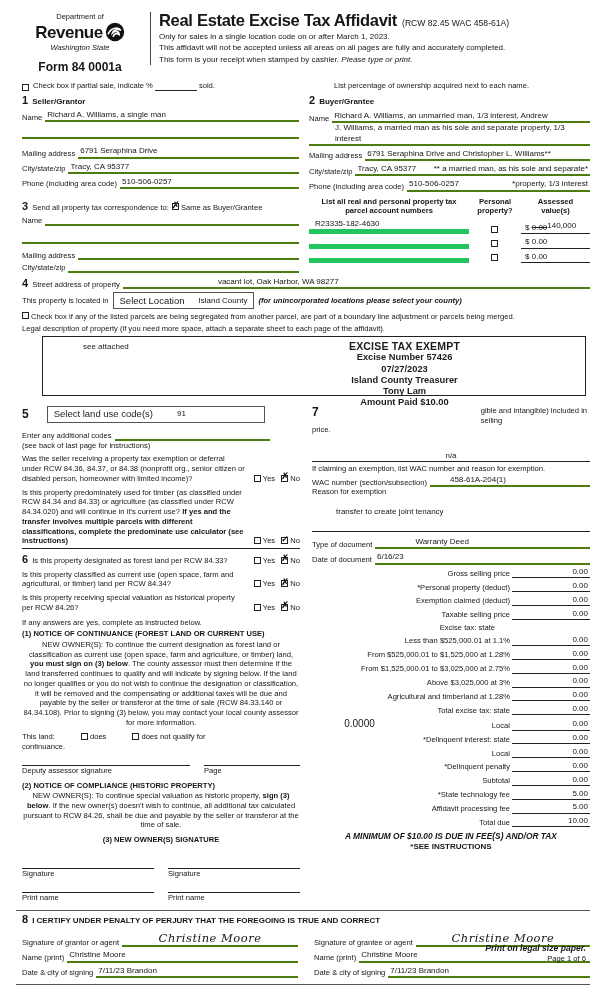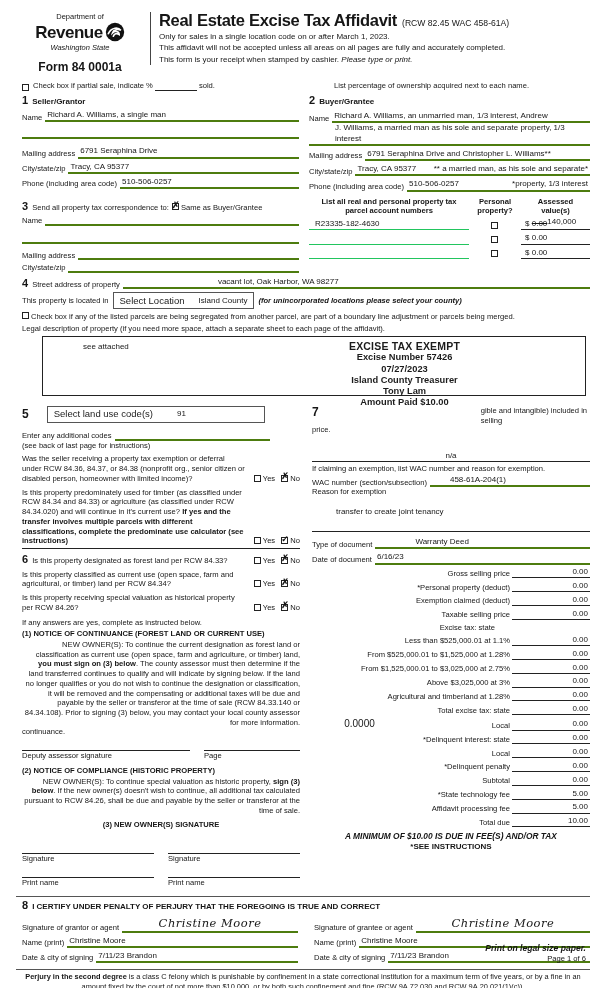--- a/index.html
+++ b/index.html
@@ -56,21 +56,21 @@
 
   .fld { display:flex; align-items:flex-end; margin-top: 3px; }
   .fld .lab { white-space: nowrap; padding-right: 3px; }
   .fld .line { flex:1; border-bottom:2px solid #4d7c0f; padding: 0 2px; min-height: 9px; }
 
   
   .ptable { margin-top: 5px; }
   .phead { display:flex; font-weight:bold; text-align:center; }
   .phead .c1 { width: 160px; } .phead .c2 { width: 52px; } .phead .c3 { flex: 1; }
   .prow { display:flex; align-items:flex-end; margin-top: 3px; }
-  .prow .c1 { width: 160px; border-bottom:1px solid #22c55e; padding-left: 6px; min-height:9px; }
+  .prow .c1 { width: 160px; border-bottom:5px solid #22c55e; padding-left: 6px; min-height:9px; }
   .prow .c2 { width: 52px; text-align:center; }
   .prow .c3 { flex:1; border-bottom:1px solid #222; padding-left: 4px; min-height:9px; white-space:nowrap; }
   .struck { text-decoration: line-through; }
   .corrected { position: relative; top: -2px; font-size: 8px; }
 
   
   .sec4 { padding-left: 6px; margin-top: 4px; }
   .combo { display:inline-flex; border:1.5px solid #555; padding: 1.5px 6px; gap: 14px; align-items:center; margin: 0 4px; }
   .combo .sel { font-size: 9.5px; color:#222; }
   .combo .selval { font-size: 8px; }
@@ -80,21 +80,21 @@
            font-weight: 600; color:#1c1c1c; line-height: 1.2; z-index: 4; }
   .stamp .s1 { font-size: 10.5px; letter-spacing: 0.2px; }
   .stamp .s2 { font-size: 9.3px; }
 
   
   .cols2 { display:flex; gap: 12px; padding-left: 6px; margin-top: 10px; }
   .q { display: flex; margin-top: 4px; }
   .q .qt { flex: 1; padding-right: 4px; }
   .yn { white-space: nowrap; align-self: flex-end; }
   .yn .cb { margin-left: 4px; }
-  .notice-body { text-align: right; margin-top: 1px; }
+  .notice-body { text-align: center; margin-top: 1px; }
   .rule { border-top: 1px solid #222; }
 
   
   .finrow { display:flex; align-items:flex-end; margin-top: 2.6px; }
   .finlabel { flex:1; text-align:right; padding-right: 2px; white-space:nowrap; }
   .finval { width: 78px; border-bottom: 1px solid #222; text-align:right; font-size: 8px; padding-right: 2px; }
   .finheader { flex:1; text-align:right; padding-right: 95px; }
   .finprefix { width: 95px; text-align:center; font-size: 10px; align-self:center; }
 
   .script { font-family: "DejaVu Serif", serif; font-style: italic; font-size: 11.5px; letter-spacing: 0.5px; }
@@ -355,20 +355,25 @@
           <span class="cb"><span class="mark">✗</span></span><span>No</span>
         </span>
       </div>
 
       <div style="margin-top:5px;">If any answers are yes, complete as instructed below.</div>
       <div class="b" style="margin-top:2px;">(1) NOTICE OF CONTINUANCE (FOREST LAND OR CURRENT USE)</div>
       <div class="notice-body">
         <span>NEW OWNER(S): To continue the current designation as forest land or classification as current use (open space, farm and agriculture, or timber) land, </span><span class="b">you must sign on (3) below</span><span>. The county assessor must then determine if the land transferred continues to qualify and will indicate by signing below. If the land no longer qualifies or you do not wish to continue the designation or classification, it will be removed and the compensating or additional taxes will be due and payable by the seller or transferor at the time of sale (RCW 84.33.140 or 84.34.108). Prior to signing (3) below, you may contact your local county assessor for more information.</span>
       </div>
 
+      <div class="row" style="margin-top:5px; gap:26px;">
+        <span>This land:</span>
+        <span><span class="cb"></span><span>does</span></span>
+        <span><span class="cb"></span><span>does not qualify for</span></span>
+      </div>
       <div>continuance.</div>
 
       <div class="row" style="margin-top:12px; gap:14px;">
         <div style="width:168px;">
           <div class="fl" style="min-height:2px;"></div>
           <div>Deputy assessor signature</div>
         </div>
         <div style="width:96px;">
           <div class="fl" style="min-height:2px;"></div>
           <div>Page</div>

